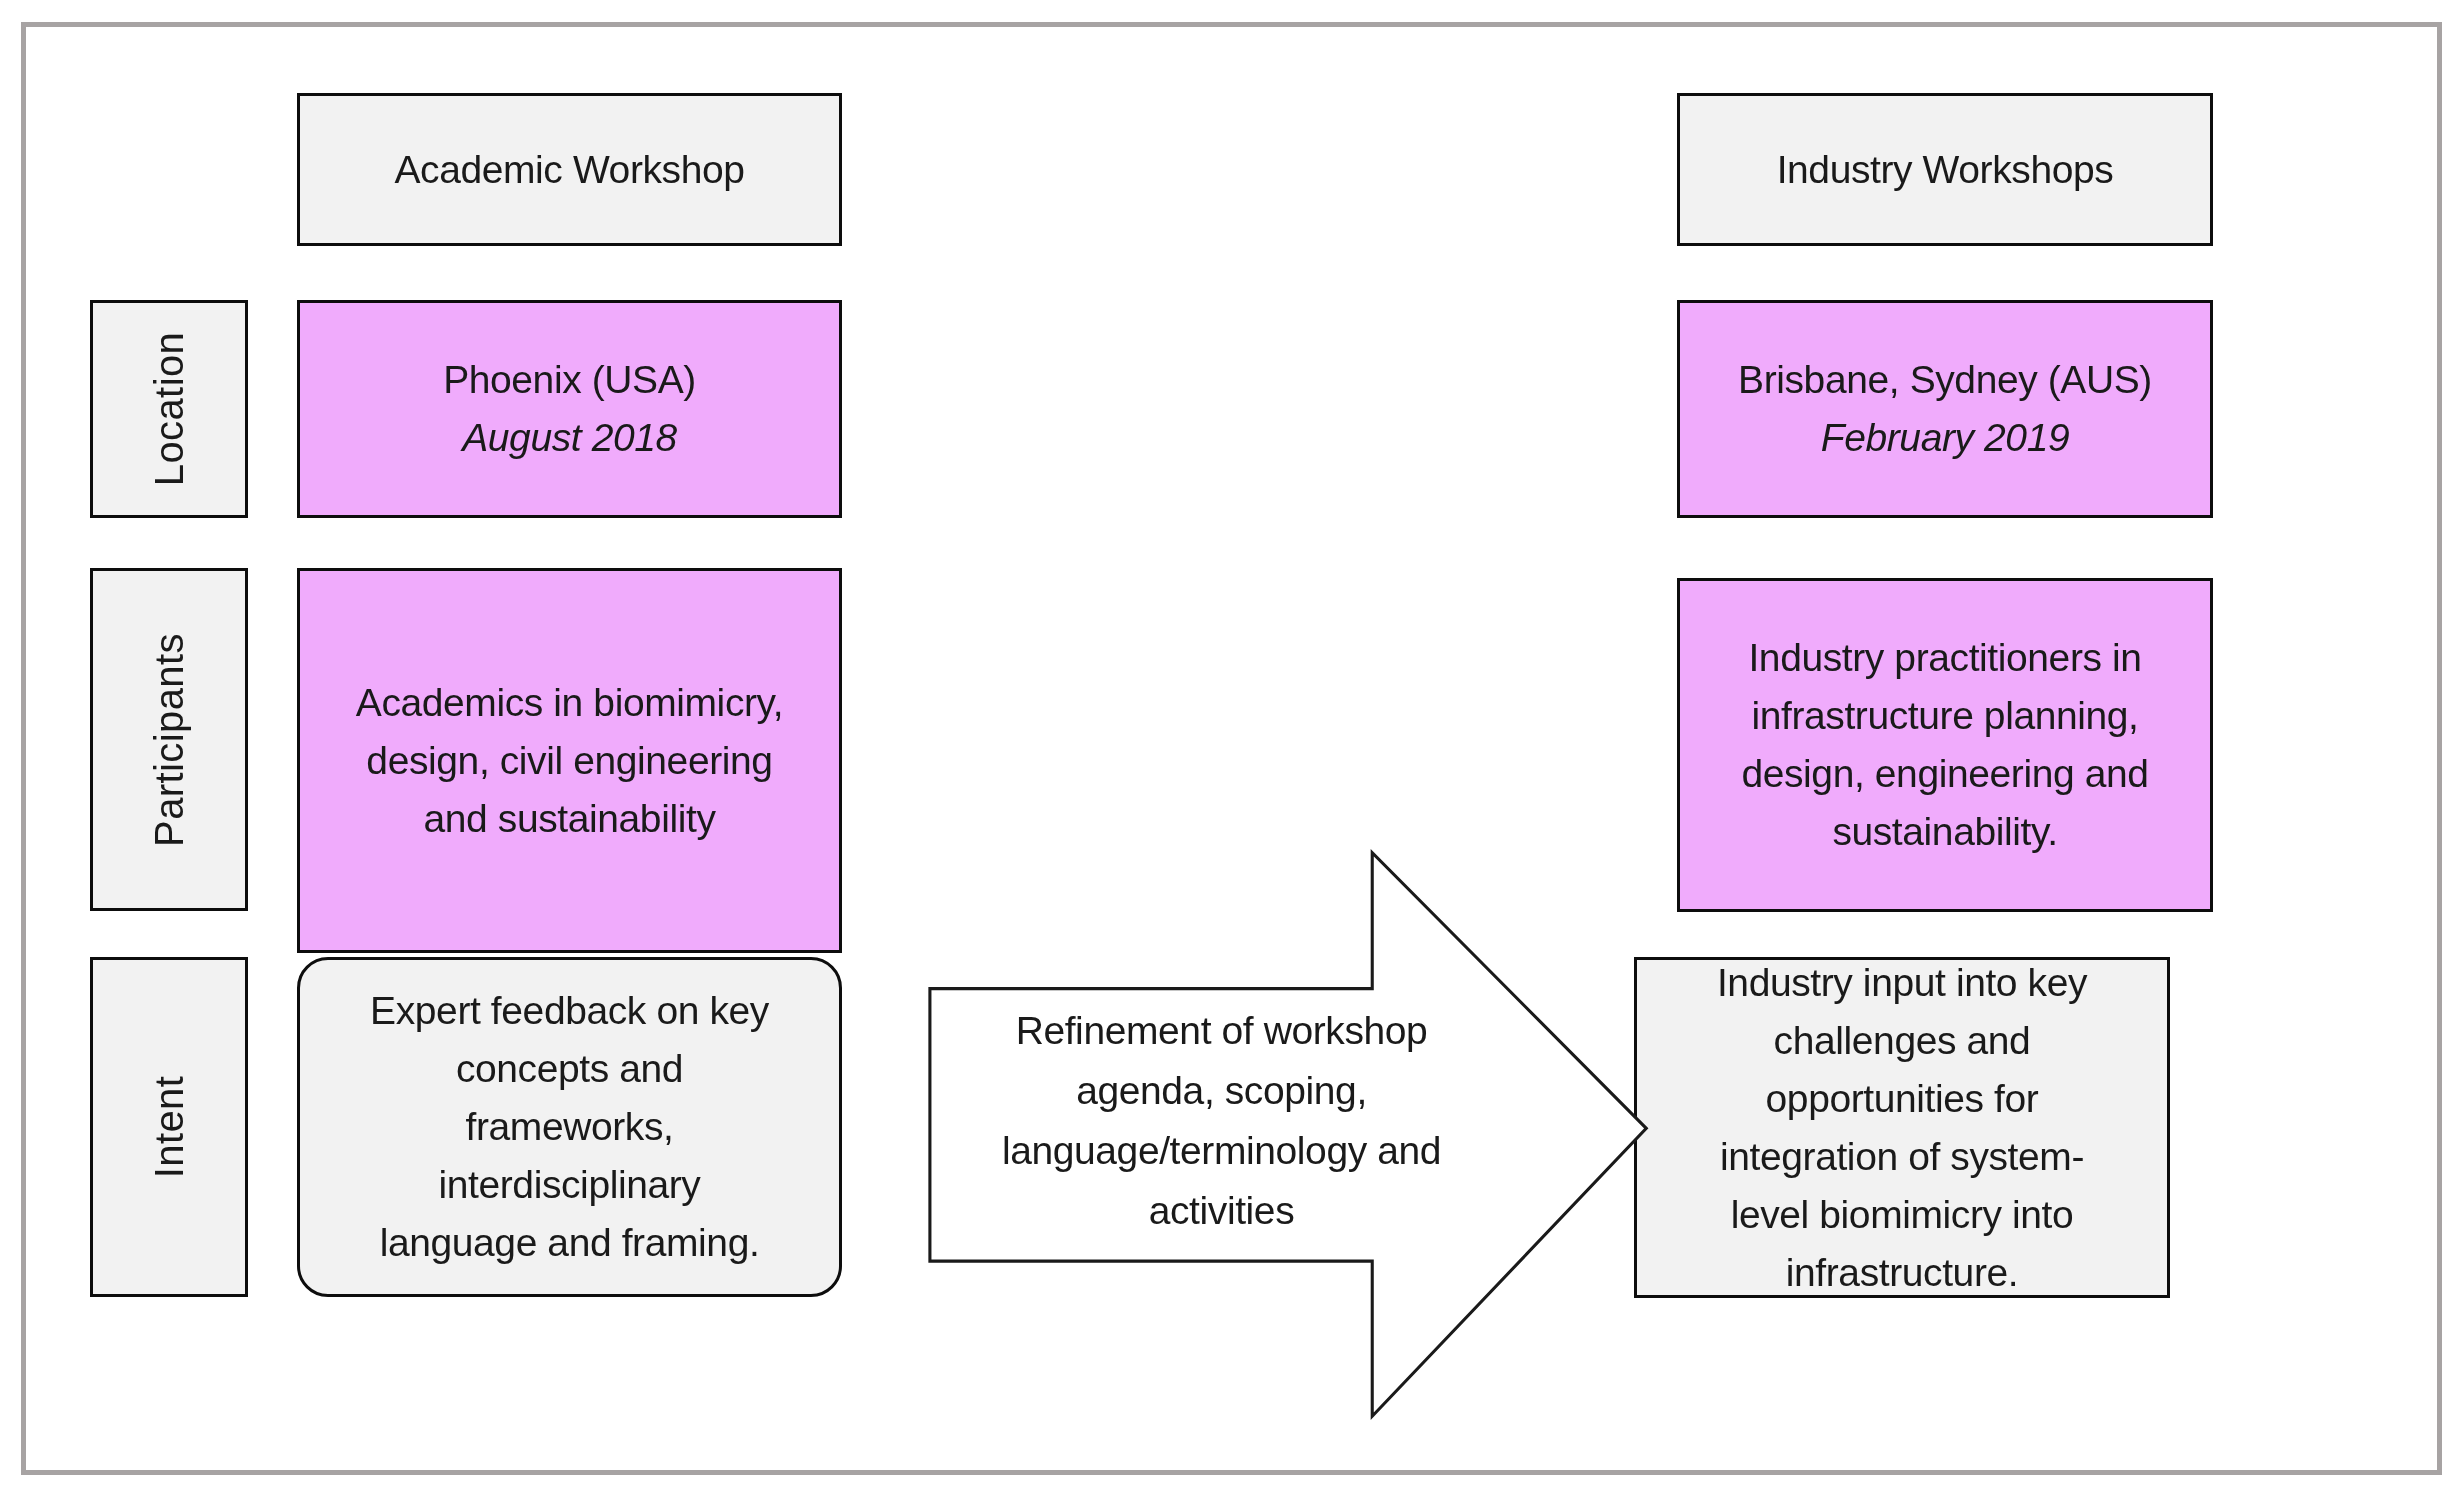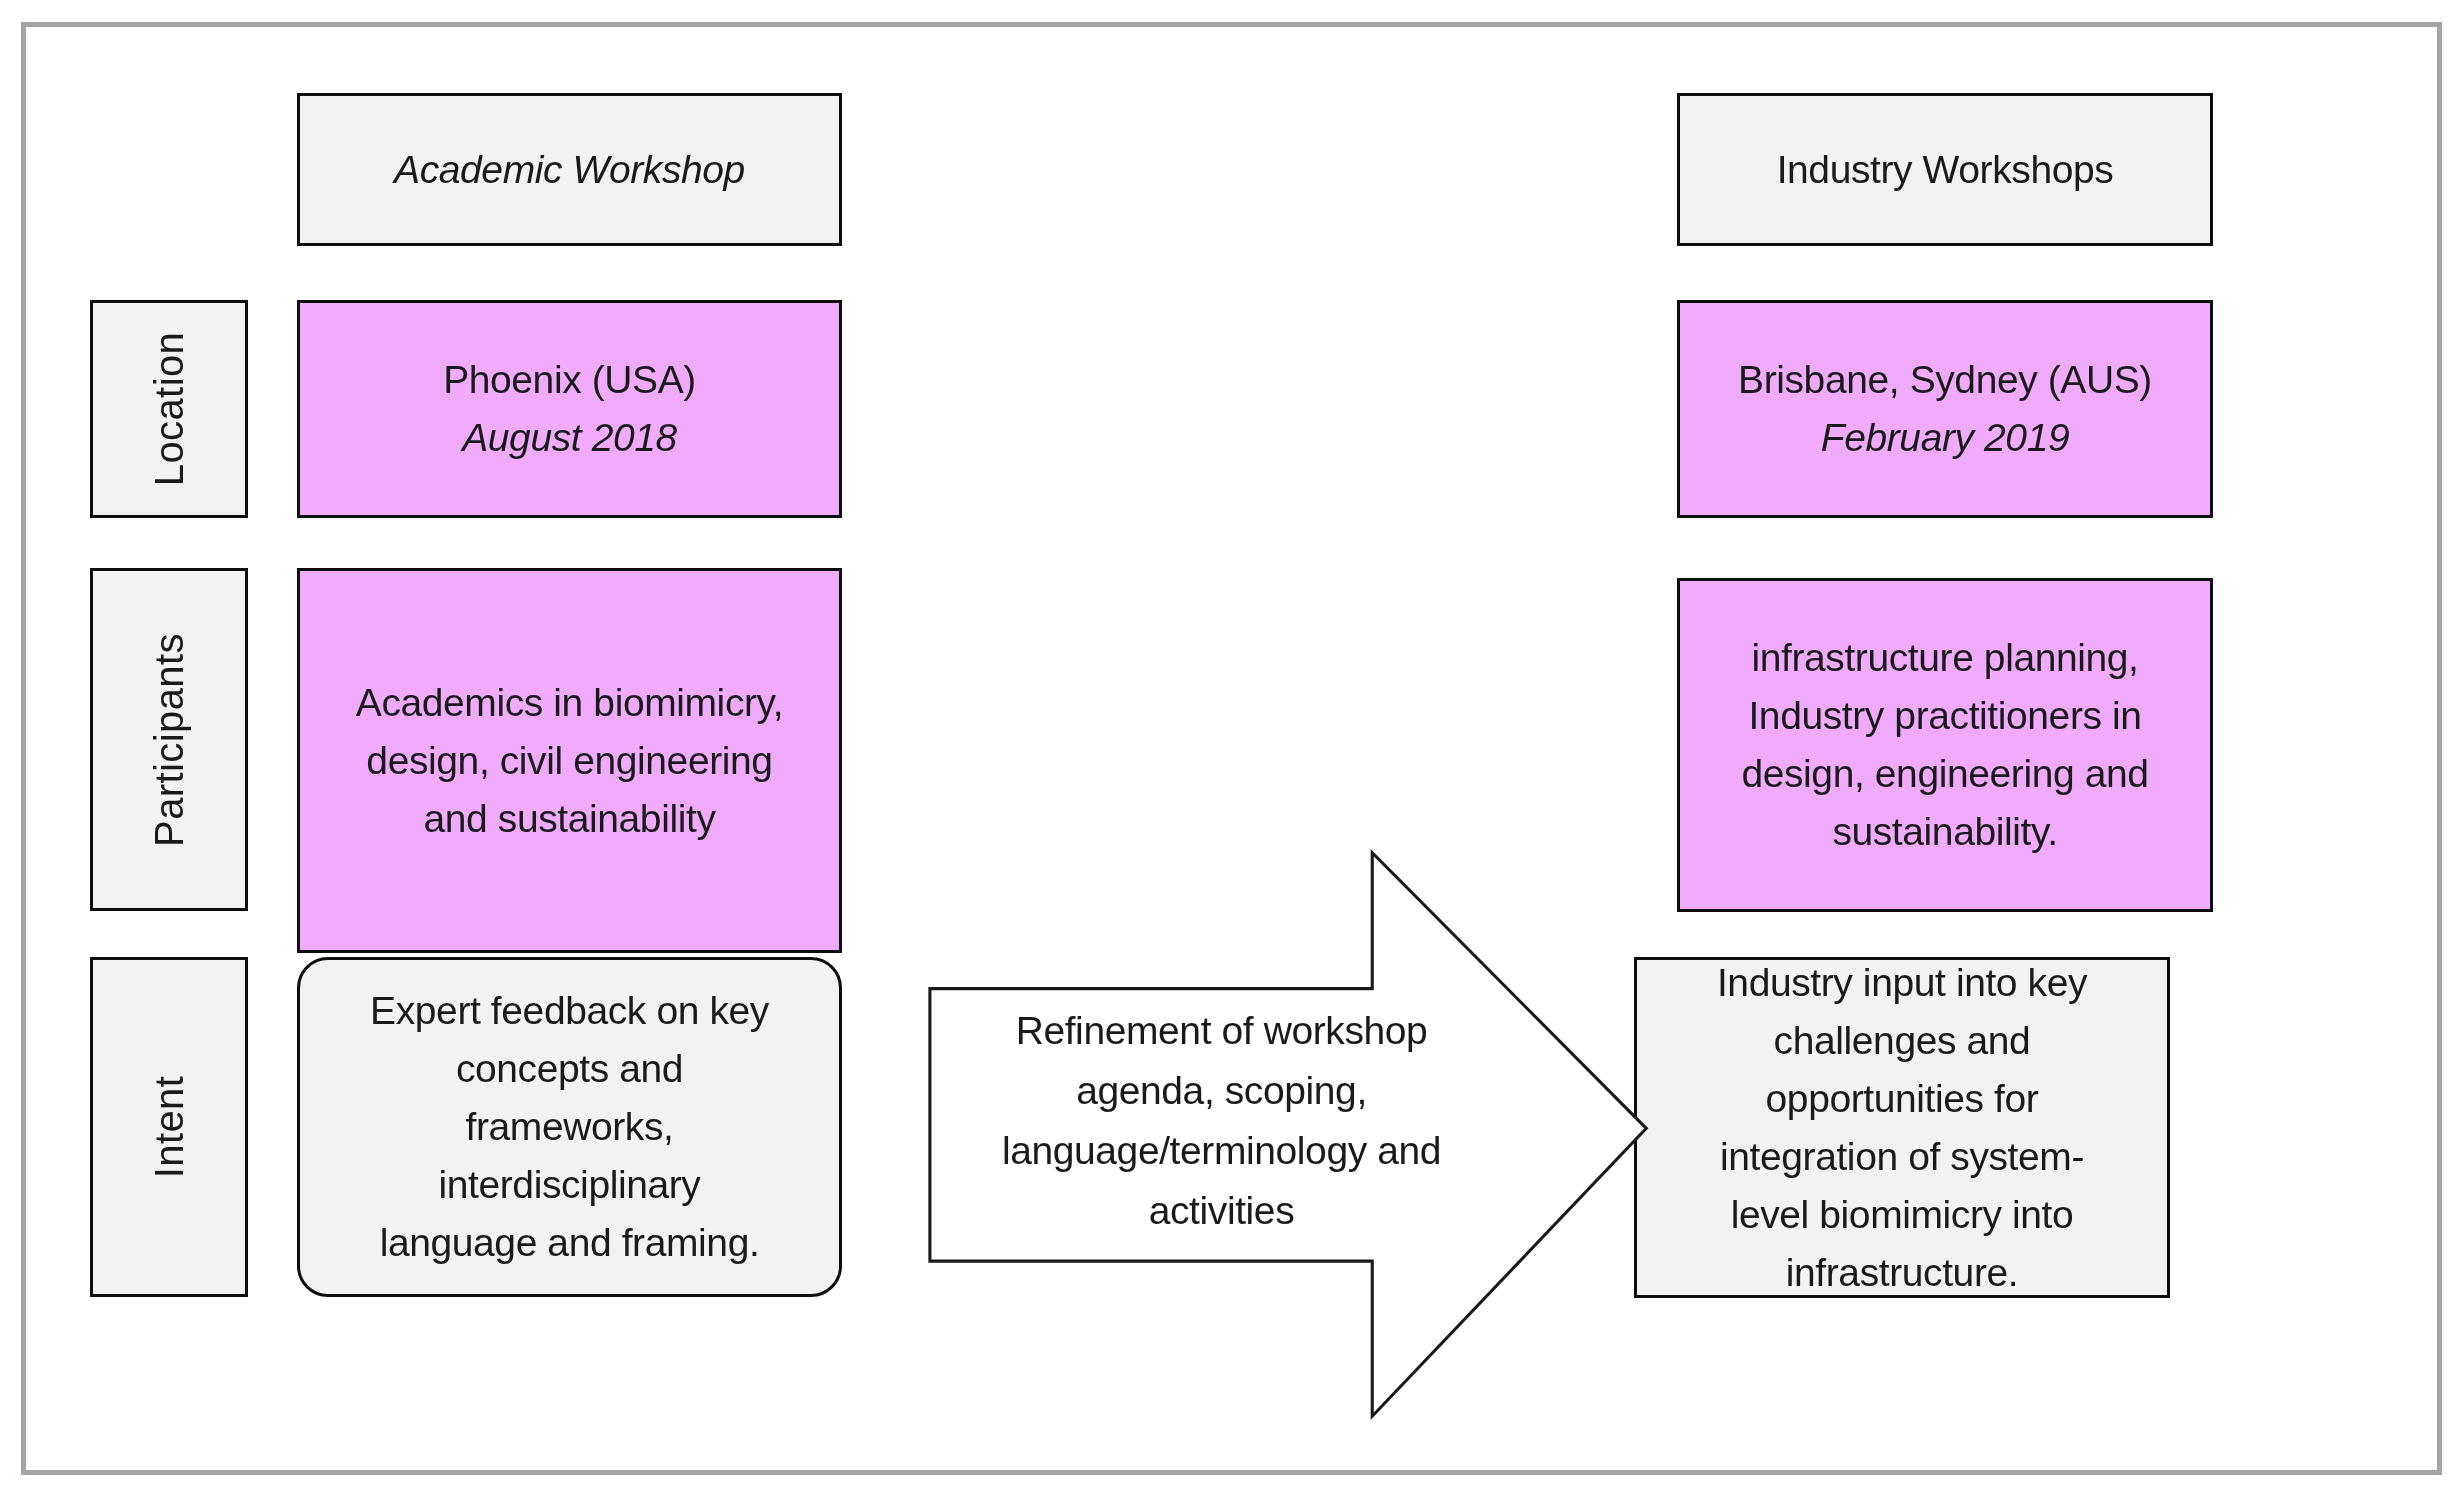--- a/index.html
+++ b/index.html
@@ -92,21 +92,21 @@
   </div>
 
   <div class="box gray" style="left:90px; top:568px; width:158px; height:343px;">
     <span class="rot-label">Participants</span>
   </div>
 
   <div class="box gray" style="left:90px; top:957px; width:158px; height:340px;">
     <span class="rot-label">Intent</span>
   </div>
 
-  <div class="box gray" style="left:297px; top:93px; width:545px; height:153px;font-style:italic;">
+  <div class="box gray" style="left:297px; top:93px; width:545px; height:153px;">
     <span class="line">Academic Workshop</span>
   </div>
 
   <div class="box white" style="left:297px; top:300px; width:545px; height:218px;">
     <span class="line">Phoenix (USA)</span>
     <span class="line italic">August 2018</span>
   </div>
 
   <div class="box white" style="left:297px; top:568px; width:545px; height:385px;">
     <span class="line">Academics in biomimicry,</span>
@@ -125,22 +125,22 @@
   <div class="box gray" style="left:1677px; top:93px; width:536px; height:153px;text-align:center;">
     <span class="line">Industry Workshops</span>
   </div>
 
   <div class="box white" style="left:1677px; top:300px; width:536px; height:218px;">
     <span class="line">Brisbane, Sydney (AUS)</span>
     <span class="line italic">February 2019</span>
   </div>
 
   <div class="box white" style="left:1677px; top:578px; width:536px; height:334px;">
+    <span class="line">Industry practitioners in</span>
     <span class="line">infrastructure planning,</span>
-    <span class="line">Industry practitioners in</span>
     <span class="line">design, engineering and</span>
     <span class="line">sustainability.</span>
   </div>
 
   <div class="box gray" style="left:1634px; top:957px; width:536px; height:341px;">
     <span class="line">Industry input into key</span>
     <span class="line">challenges and</span>
     <span class="line">opportunities for</span>
     <span class="line">integration of system-</span>
     <span class="line">level biomimicry into</span>

